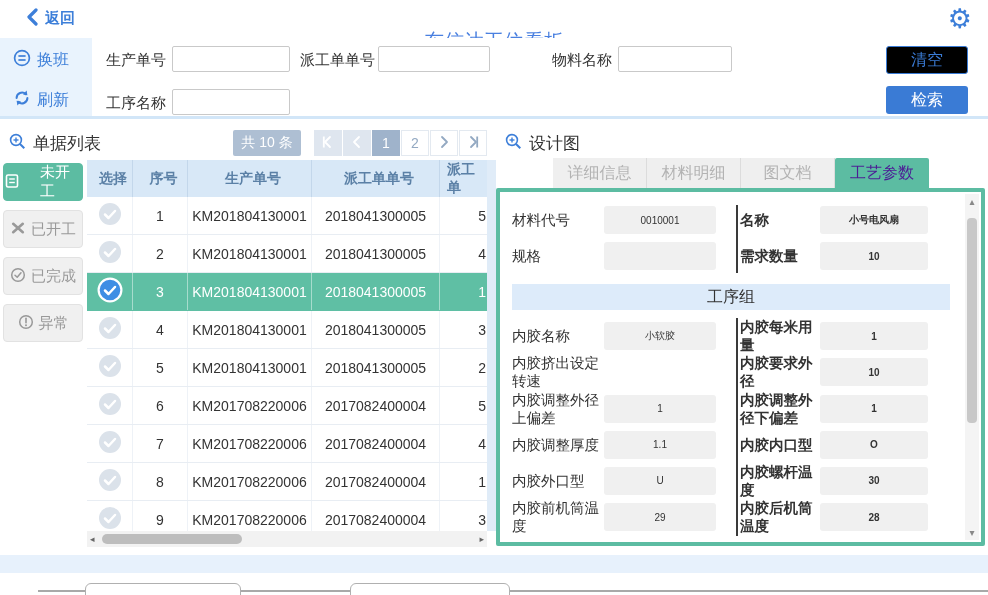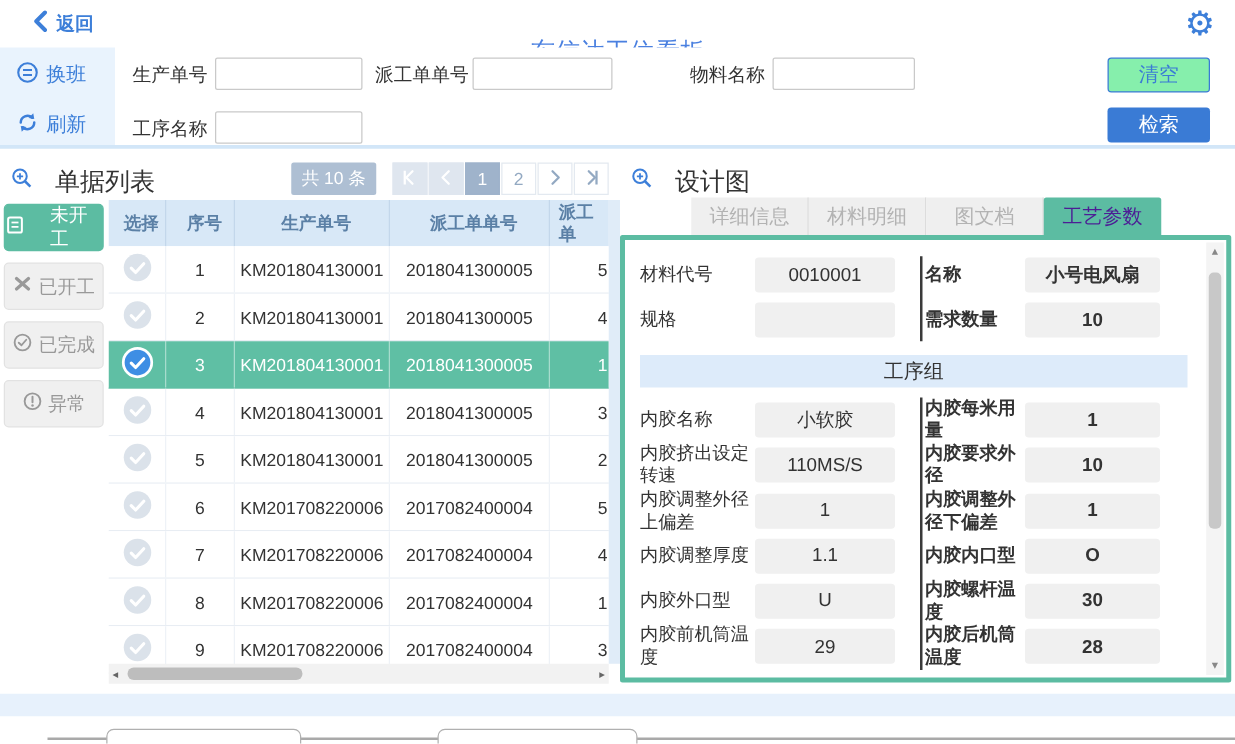--- a/index.html
+++ b/index.html
@@ -17,26 +17,26 @@
   .left-actions{position:absolute;left:0;top:0;width:92px;height:78px;background:#e9f3fd;}
   .action-btn{position:absolute;left:13px;display:flex;align-items:center;gap:6px;font-size:16px;color:var(--accent);cursor:pointer;}
   .action-shift{top:11px}.action-refresh{top:51px}
   .fld-label{position:absolute;font-size:15px;color:#333;}
   .fld-input{position:absolute;width:118px;height:26px;border:1px solid #c9c9c9;border-radius:2px;background:#fff;
              padding:0 6px;box-sizing:border-box;font-size:14px;outline:none;}
   .lbl-1{left:106px;top:13px}.in-1{left:172px;top:8px}
   .lbl-2{left:300px;top:13px}.in-2{left:378px;top:8px;width:112px}
   .lbl-3{left:552px;top:13px}.in-3{left:618px;top:8px;width:114px}
   .lbl-4{left:106px;top:56px}.in-4{left:172px;top:51px}
-  .clear-btn{position:absolute;left:886px;top:8px;width:82px;height:28px;background:#86efac;
+  .clear-btn{position:absolute;left:886px;top:8px;width:82px;height:28px;background:#000000;
              border:1px solid var(--btn-blue);color:var(--btn-blue);font-size:16px;border-radius:3px;cursor:pointer;}
   .submit-btn{position:absolute;left:886px;top:48px;width:82px;height:28px;background:var(--btn-blue);
               color:#fff;font-size:16px;border-radius:3px;border:none;cursor:pointer;}
   
-  .panel-title{position:absolute;display:flex;gap:18px;align-items:center;font-size:20px;color:#333;text-align:right;}
+  .panel-title{position:absolute;display:flex;gap:7px;align-items:center;font-size:17px;color:#333;text-align:right;}
   .list-title{left:9px;top:132px;}
   .detail-title{left:505px;top:132px;}
   .total-badge{position:absolute;left:233px;top:130px;width:68px;height:26px;background:#aebfd3;color:#fff;
                font-size:14px;display:flex;align-items:center;justify-content:center;border-radius:2px;}
   .pagination{position:absolute;left:314px;top:130px;display:flex;height:26px;}
   .pg-btn{width:28px;height:26px;display:flex;align-items:center;justify-content:center;font-size:14px;
           border:1px solid #e3e9f0;box-sizing:border-box;cursor:pointer;background:#fff;color:#93a9c2;margin-right:1px;}
   .pg-dim{background:#dfe6ef;border-color:#dfe6ef;}
   .pg-active{background:#9fb3cb;color:#fff;border-color:#9fb3cb;}
   
@@ -67,21 +67,21 @@
   .tab.active{background:var(--teal);color:#4c1d95;border-right:none;border-radius:2px 2px 0 0;}
   .detail-panel{position:absolute;left:496px;top:188px;width:489px;height:358px;border:4px solid var(--teal);
                 background:#fff;box-sizing:border-box;border-radius:2px;}
   .form-wrap{position:absolute;left:12px;top:10px;width:440px;}
   .form-grid{display:grid;grid-template-columns:218px 222px;}
   .f-row{display:flex;align-items:center;min-height:36px;}
   .f-label{width:92px;font-size:14.5px;color:#333;line-height:1.25;}
   .f-row.right{padding-left:10px;font-weight:bold;}
   .f-row.right .f-label{width:80px;}
   .f-value{width:112px;height:28px;background:#f0f0f0;border-radius:3px;display:flex;align-items:center;
-           justify-content:center;font-size:15px;color:#333;}
+           justify-content:center;font-size:10px;color:#333;}
   .f-row.right .f-value{width:108px;}
   .section-bar{margin:10px 0 8px 0;height:26px;width:438px;background:#ddebfa;display:flex;align-items:center;
                justify-content:center;font-size:16px;color:#333;}
   .center-divider{position:absolute;width:2px;background:#3a3a3a;left:224px;}
   .cd-1{top:3px;height:68px;}
   .cd-2{top:116px;height:218px;}
   .v-scrollbar{position:absolute;right:2px;top:2px;width:14px;bottom:2px;background:#f4f4f4;}
   .v-arrow{position:absolute;left:0;width:14px;text-align:center;font-size:10px;color:#888;cursor:pointer;}
   .v-up{top:2px}.v-down{bottom:2px}
   .v-thumb{position:absolute;left:2px;top:24px;width:10px;height:205px;background:#c8c8c8;border-radius:4px;cursor:pointer;}
@@ -387,21 +387,20 @@
           <div class="f-row left">
             <div class="f-label">内胶名称</div>
             <div class="f-value">小软胶</div>
           </div>
           <div class="f-row right">
             <div class="f-label">内胶每米用量</div>
             <div class="f-value">1</div>
           </div>
           <div class="f-row left">
             <div class="f-label">内胶挤出设定转速</div>
-            <div class="f-value">110MS/S</div>
           </div>
           <div class="f-row right">
             <div class="f-label">内胶要求外径</div>
             <div class="f-value">10</div>
           </div>
           <div class="f-row left">
             <div class="f-label">内胶调整外径上偏差</div>
             <div class="f-value">1</div>
           </div>
           <div class="f-row right">

